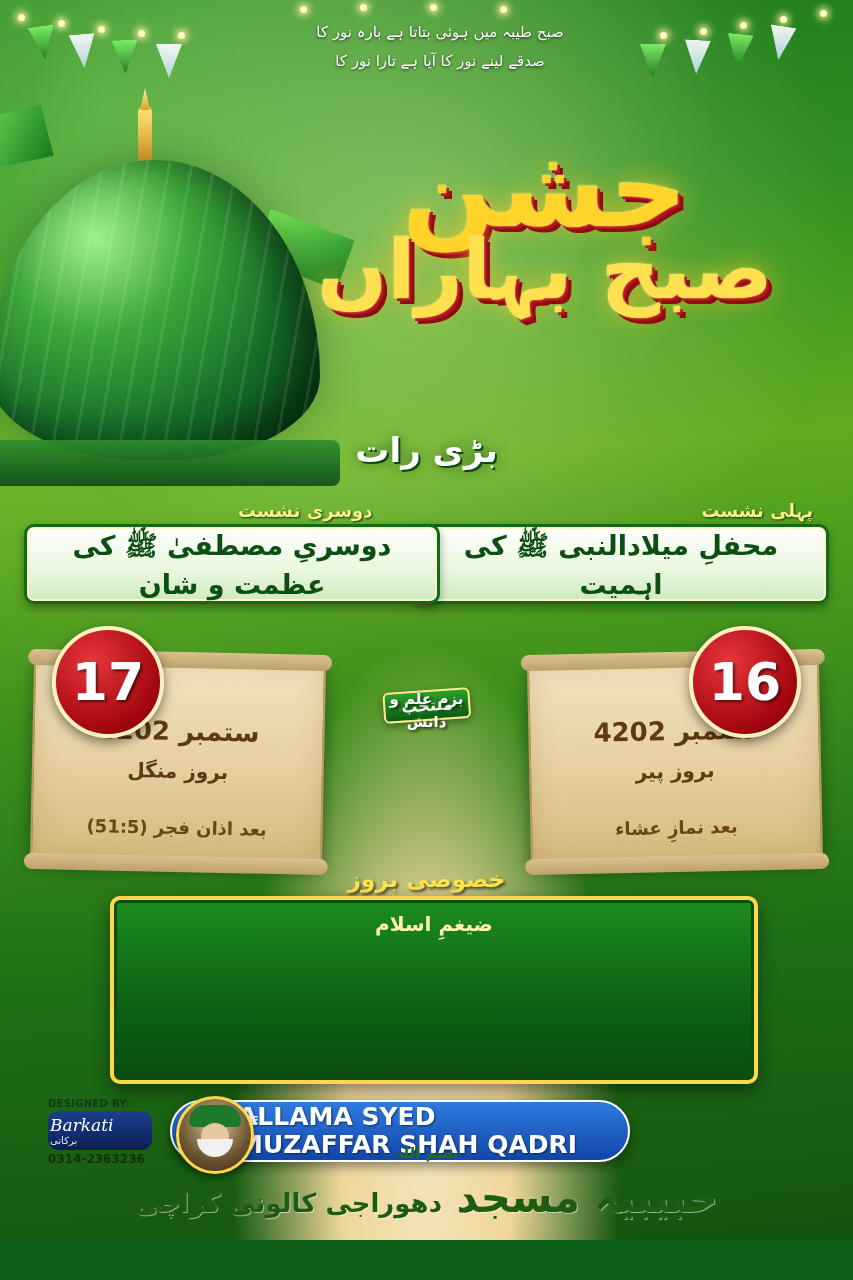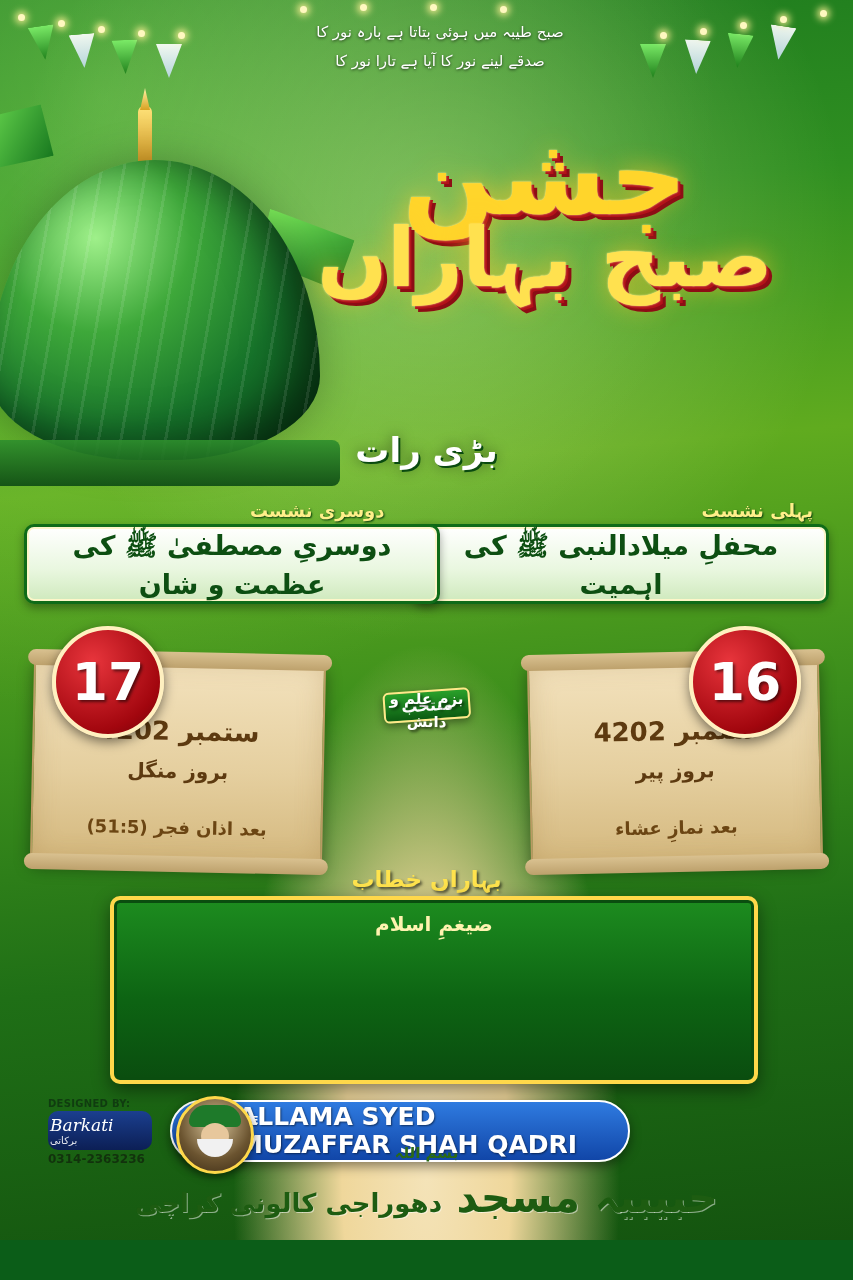--- a/index.html
+++ b/index.html
@@ -45,21 +45,21 @@
     background:linear-gradient(135deg,#7ff25c,#12731c);
     clip-path:polygon(0 0,100% 12%,96% 100%,4% 86%);opacity:.95;}
   
   .urdu{direction:rtl;unicode-bidi:bidi-override;font-family:"DejaVu Sans","Liberation Sans",sans-serif;}
   .couplet{
     position:absolute;top:18px;left:230px;width:420px;text-align:center;
     color:#ffffff;font-size:15px;line-height:1.95;letter-spacing:.2px;
     text-shadow:0 1px 3px rgba(0,0,0,.7);
   }
   .main-title{
-    position:absolute;top:120px;left:250px;width:590px;text-align:center;
+    position:absolute;top:132px;left:250px;width:590px;text-align:center;
     font-size:108px;font-weight:bold;line-height:1.05;
     color:#ffd52b;
     text-shadow:
       0 0 2px #fff7a0,
       3px 3px 0 #b3121a, 6px 6px 0 #8d0d15,
       0 0 26px rgba(255,200,40,.75);
   }
   .main-title .sub{display:block;font-size:82px;color:#ffe14f;margin-top:-18px;}
   .badi-raat{
     position:absolute;top:430px;left:0;width:853px;text-align:center;
@@ -237,21 +237,21 @@
   <div class="main-title urdu">
     <span>جشن</span>
     <span class="sub">صبح بہاراں</span>
   </div>
 
   <div class="badi-raat urdu">بڑی رات</div>
 
   <div class="sessions">
     <div class="sess-label urdu" style="right:40px;top:0">پہلی نشست</div>
     <div class="sess sess-1 urdu">محفلِ میلادالنبی ﷺ کی اہمیت</div>
-    <div class="sess-label urdu" style="left:250px;top:0">دوسری نشست</div>
+    <div class="sess-label urdu" style="left:238px;top:0">دوسری نشست</div>
     <div class="sess sess-2 urdu">دوسریِ مصطفیٰ ﷺ کی عظمت و شان</div>
   </div>
 
   <div class="scroll right">
     <div class="scroll-text urdu">ستمبر 2024</div>
     <div class="scroll-text urdu" style="top:96px;font-size:20px;">بروز پیر</div>
     <div class="scroll-sub urdu">بعد نمازِ عشاء</div>
   </div>
   <div class="daycircle r" style="top:626px;">16</div>
 
@@ -261,21 +261,21 @@
     <div class="scroll-sub urdu">بعد اذان فجر (5:15)</div>
   </div>
   <div class="daycircle l" style="top:626px;">17</div>
 
   <div class="mid-tag urdu">منتخب</div>
   <div class="mid-text urdu">
     <div>بزمِ علم و</div>
     <div>دانش</div>
   </div>
 
-  <div class="khas urdu">بہاراں خطاب</div>
+  <div class="khas urdu">خصوصی بروز</div>
   <div class="speaker-box">
     <div class="speaker-small urdu">ضیغمِ اسلام</div>
   </div>
 
   <div class="designer">
     <div class="cap">DESIGNED BY:</div>
     <div class="card">
       <div class="brand">Barkati</div>
       <div class="ar urdu">برکاتی</div>
     </div>

